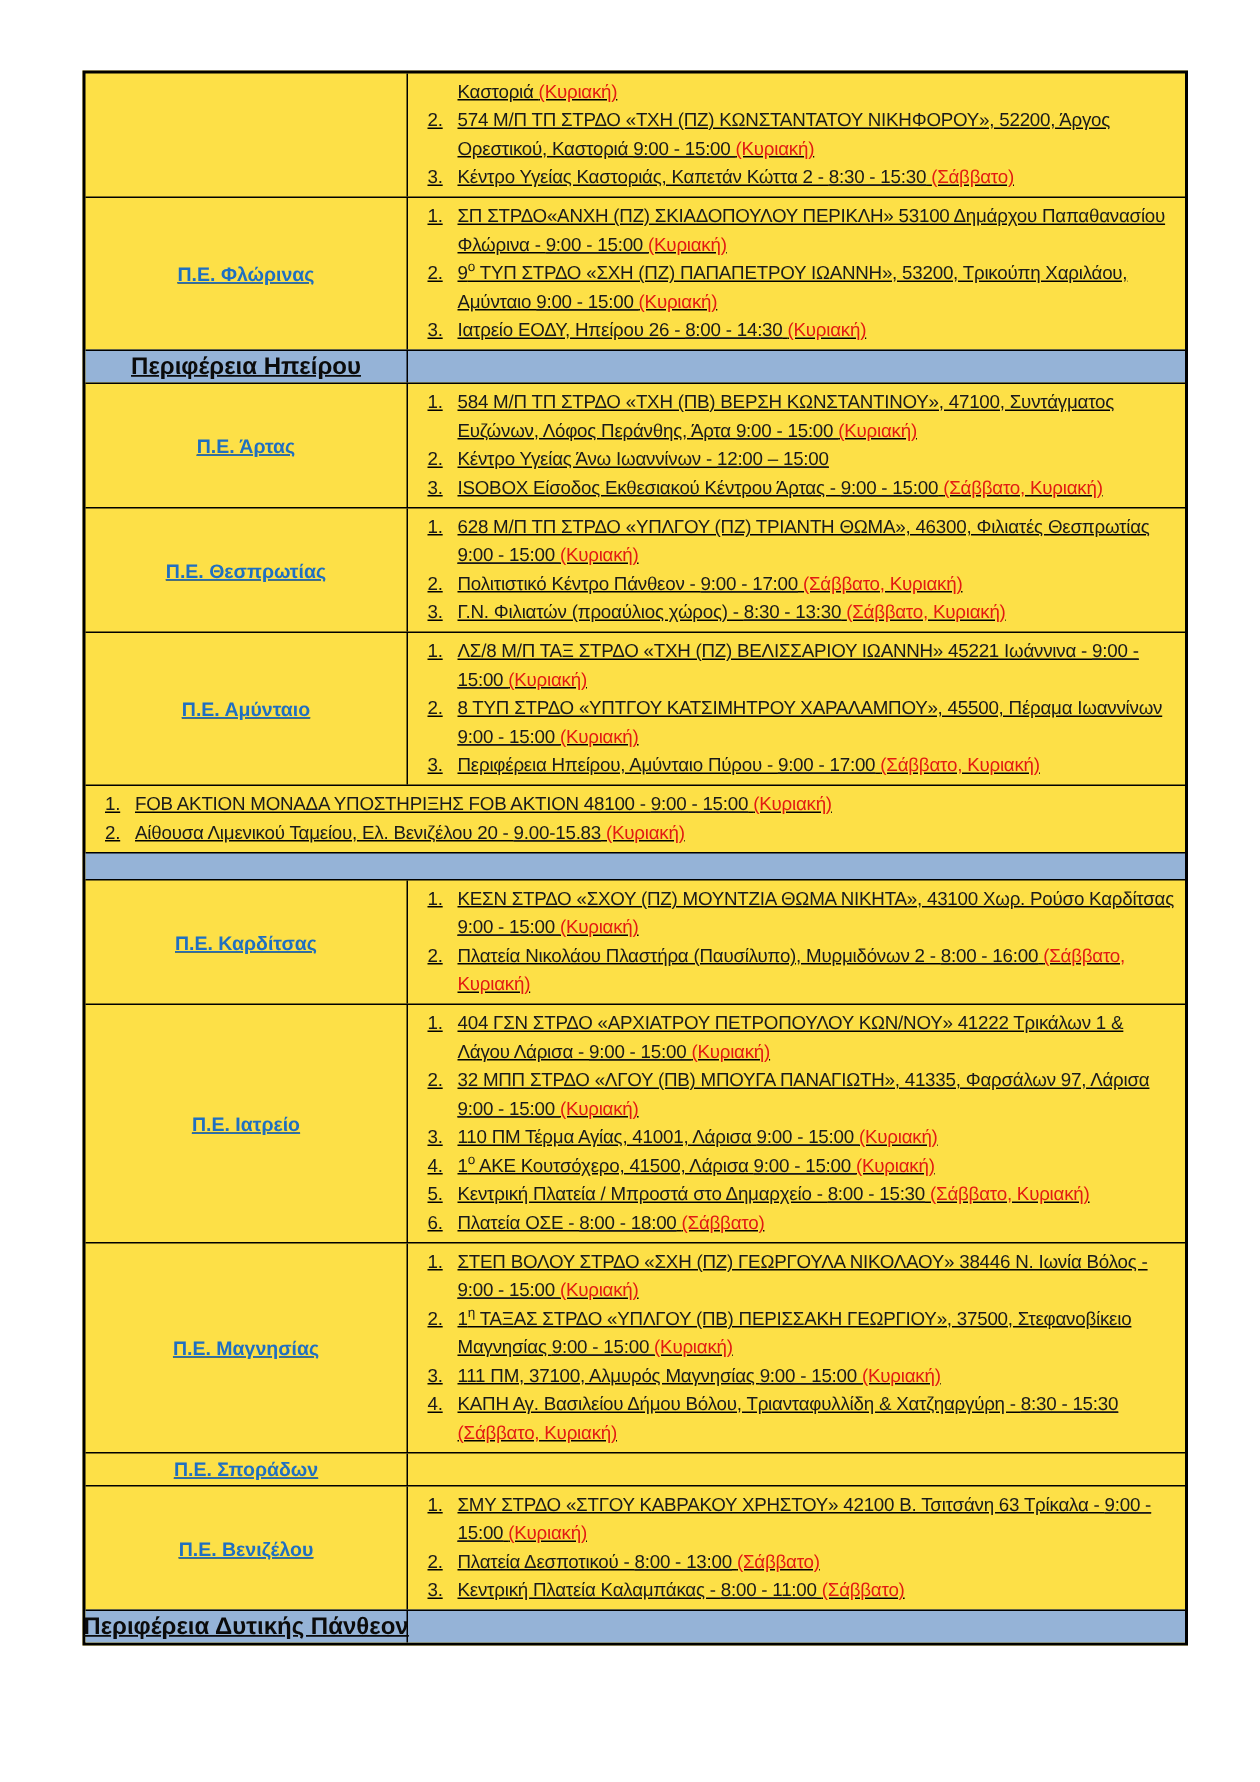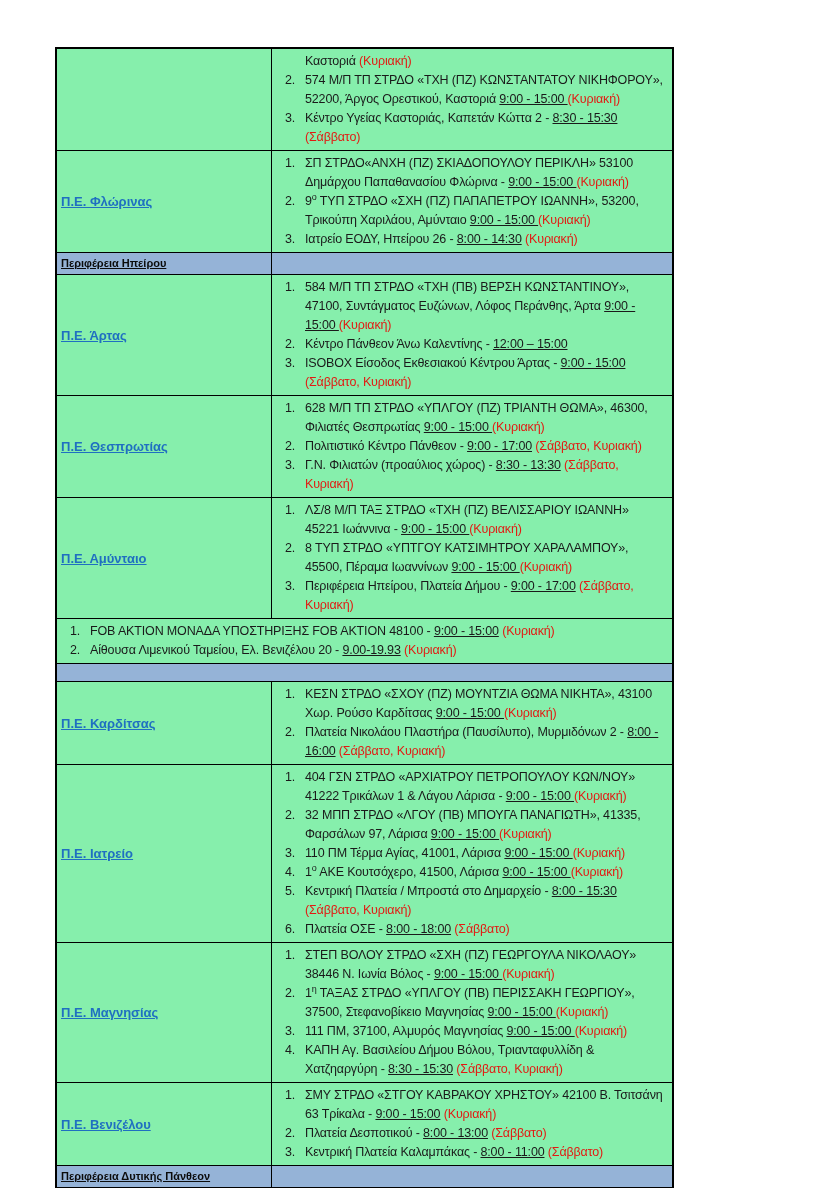--- a/index.html
+++ b/index.html
@@ -5,39 +5,40 @@
   html,body{margin:0;padding:0;}
   body{
     position:relative;
     width:840px;height:1188px;
     background:#ffffff;
     overflow:hidden;
     font-family:"Liberation Sans",sans-serif;
     -webkit-font-smoothing:antialiased;
   }
   .table{
-    position:absolute;left:55px;top:47px;width:619px;
+    position:absolute;left:55px;top:47px;width:737px;
     border:2px solid var(--border,#000);
     box-sizing:border-box;
-    background:#86efac;
+    background:#fde047;
+    text-decoration:underline;
   }
   .row{display:flex;border-top:1.5px solid var(--border,#000);}
   .row:first-child{border-top:none;}
   .cl{
     width:215px;flex:none;box-sizing:border-box;
     border-right:1.5px solid var(--border,#000);
-    display:flex;align-items:center;
+    display:flex;align-items:center;justify-content:center;
     padding:2px 4px;
   }
   .cr{flex:1;padding:3px 5px 3px 0;min-height:17px;box-sizing:border-box;}
   .row.section{background:var(--section-bg,#95B3D7);}
   .sec-label{
     font-weight:bold;text-decoration:underline;
     color:var(--section-text,#0b0b0b);
-    font-size:11px;line-height:17px;white-space:nowrap;
+    font-size:16px;line-height:17px;white-space:nowrap;
   }
   .reg-label{
     font-weight:bold;text-decoration:underline;
     color:var(--link,#1F6FC1);
     font-size:13px;line-height:17px;white-space:nowrap;
     cursor:pointer;
   }
   .item{
     display:flex;
     font-size:12.5px;line-height:19px;letter-spacing:-0.15px;
@@ -100,21 +101,21 @@
         <div class="cl">
           <span class="reg-label">Π.Ε. Άρτας</span>
         </div>
         <div class="cr">
           <div class="item">
             <span class="num">1.</span>
             <span class="txt"><span class="s-p">584 Μ/Π ΤΠ ΣΤΡΔΟ «ΤΧΗ (ΠΒ) ΒΕΡΣΗ ΚΩΝΣΤΑΝΤΙΝΟΥ», 47100, Συντάγματος Ευζώνων, Λόφος Περάνθης, Άρτα </span><span class="s-u">9:00 - 15:00 </span><span class="s-r">(Κυριακή)</span></span>
           </div>
           <div class="item">
             <span class="num">2.</span>
-            <span class="txt"><span class="s-p">Κέντρο Πάνθεον Άνω Καλεντίνης - </span><span class="s-u">12:00 – 15:00</span></span>
+            <span class="txt"><span class="s-p">Κέντρο Υγείας Άνω Ιωαννίνων - </span><span class="s-u">12:00 – 15:00</span></span>
           </div>
           <div class="item">
             <span class="num">3.</span>
             <span class="txt"><span class="s-p">ISOBOX Είσοδος Εκθεσιακού Κέντρου Άρτας - </span><span class="s-u">9:00 - 15:00</span><span class="s-p"> </span><span class="s-r">(Σάββατο, Κυριακή)</span></span>
           </div>
         </div>
       </div>
       <div class="row region">
         <div class="cl">
           <span class="reg-label">Π.Ε. Θεσπρωτίας</span>
@@ -142,33 +143,33 @@
           <div class="item">
             <span class="num">1.</span>
             <span class="txt"><span class="s-p">ΛΣ/8 Μ/Π ΤΑΞ ΣΤΡΔΟ «ΤΧΗ (ΠΖ) ΒΕΛΙΣΣΑΡΙΟΥ ΙΩΑΝΝΗ» 45221 Ιωάννινα - </span><span class="s-u">9:00 - 15:00 </span><span class="s-r">(Κυριακή)</span></span>
           </div>
           <div class="item">
             <span class="num">2.</span>
             <span class="txt"><span class="s-p">8 ΤΥΠ ΣΤΡΔΟ «ΥΠΤΓΟΥ ΚΑΤΣΙΜΗΤΡΟΥ ΧΑΡΑΛΑΜΠΟΥ», 45500, Πέραμα Ιωαννίνων </span><span class="s-u">9:00 - 15:00 </span><span class="s-r">(Κυριακή)</span></span>
           </div>
           <div class="item">
             <span class="num">3.</span>
-            <span class="txt"><span class="s-p">Περιφέρεια Ηπείρου, Πλατεία Δήμου - </span><span class="s-u">9:00 - 17:00</span><span class="s-p"> </span><span class="s-r">(Σάββατο, Κυριακή)</span></span>
+            <span class="txt"><span class="s-p">Περιφέρεια Ηπείρου, Αμύνταιο Πύρου - </span><span class="s-u">9:00 - 17:00</span><span class="s-p"> </span><span class="s-r">(Σάββατο, Κυριακή)</span></span>
           </div>
         </div>
       </div>
       <div class="row region">
         <div class="cr">
           <div class="item">
             <span class="num">1.</span>
             <span class="txt"><span class="s-p">FOB AKTION ΜΟΝΑΔΑ ΥΠΟΣΤΗΡΙΞΗΣ FOB AKTION 48100 - </span><span class="s-u">9:00 - 15:00</span><span class="s-p"> </span><span class="s-r">(Κυριακή)</span></span>
           </div>
           <div class="item">
             <span class="num">2.</span>
-            <span class="txt"><span class="s-p">Αίθουσα Λιμενικού Ταμείου, Ελ. Βενιζέλου 20 - </span><span class="s-u">9.00-19.93</span><span class="s-p"> </span><span class="s-r">(Κυριακή)</span></span>
+            <span class="txt"><span class="s-p">Αίθουσα Λιμενικού Ταμείου, Ελ. Βενιζέλου 20 - </span><span class="s-u">9.00-15.83</span><span class="s-p"> </span><span class="s-r">(Κυριακή)</span></span>
           </div>
         </div>
       </div>
       <div class="row section">
         <div class="cr"></div>
       </div>
       <div class="row region">
         <div class="cl">
           <span class="reg-label">Π.Ε. Καρδίτσας</span>
         </div>
@@ -229,20 +230,26 @@
           </div>
           <div class="item">
             <span class="num">3.</span>
             <span class="txt"><span class="s-p">111 ΠΜ, 37100, Αλμυρός Μαγνησίας </span><span class="s-u">9:00 - 15:00 </span><span class="s-r">(Κυριακή)</span></span>
           </div>
           <div class="item">
             <span class="num">4.</span>
             <span class="txt"><span class="s-p">ΚΑΠΗ Αγ. Βασιλείου Δήμου Βόλου, Τριανταφυλλίδη &amp; Χατζηαργύρη - </span><span class="s-u">8:30 - 15:30</span><span class="s-p"> </span><span class="s-r">(Σάββατο, Κυριακή)</span></span>
           </div>
         </div>
+      </div>
+      <div class="row region">
+        <div class="cl">
+          <span class="reg-label">Π.Ε. Σποράδων</span>
+        </div>
+        <div class="cr"></div>
       </div>
       <div class="row region">
         <div class="cl">
           <span class="reg-label">Π.Ε. Βενιζέλου</span>
         </div>
         <div class="cr">
           <div class="item">
             <span class="num">1.</span>
             <span class="txt"><span class="s-p">ΣΜΥ ΣΤΡΔΟ «ΣΤΓΟΥ ΚΑΒΡΑΚΟΥ ΧΡΗΣΤΟΥ» 42100 Β. Τσιτσάνη 63 Τρίκαλα - </span><span class="s-u">9:00 - 15:00</span><span class="s-p"> </span><span class="s-r">(Κυριακή)</span></span>
           </div>

